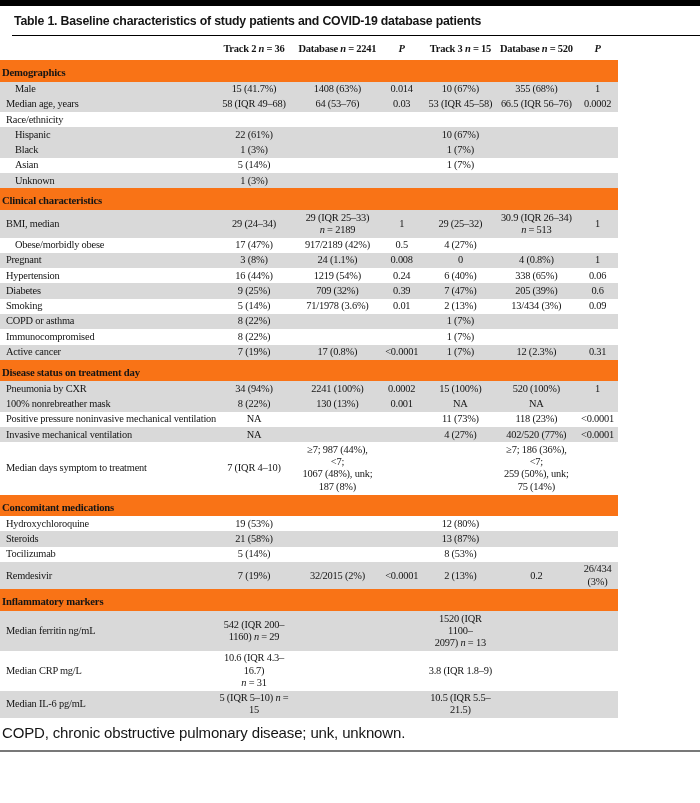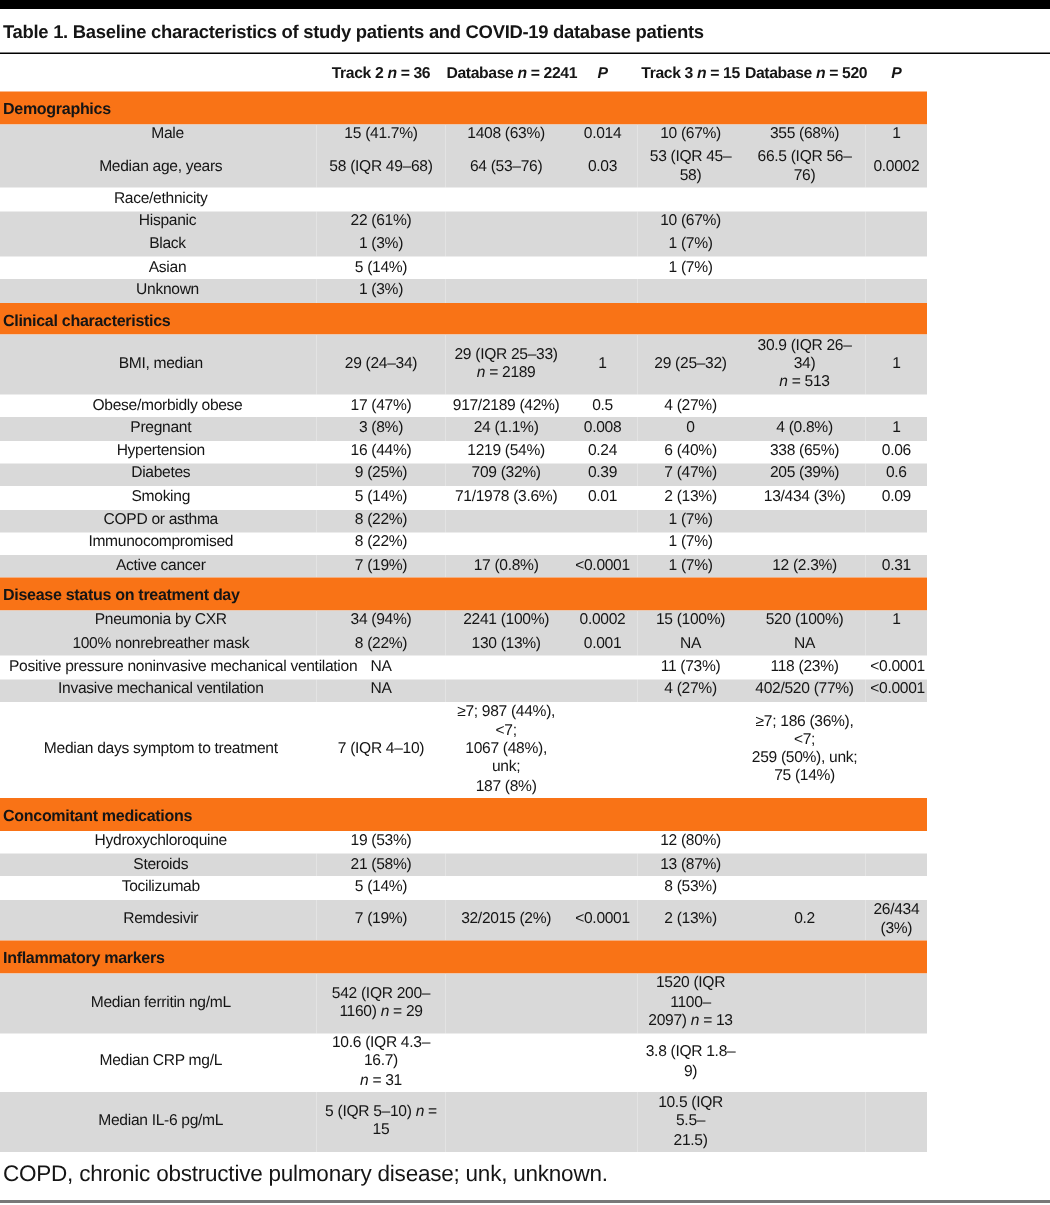--- a/index.html
+++ b/index.html
@@ -7,41 +7,42 @@
     width: 700px; height: 803px;
     font-family: "Liberation Sans", sans-serif;
     color: #151515;
     -webkit-font-smoothing: antialiased;
   }
   .topbar { height: 6px; background: #000; }
   .table-title {
     font-weight: bold; font-size: 12.3px; letter-spacing: -0.2px;
     padding: 8px 4px 7px 2px;
     border-bottom: 1.2px solid #000;
-  }
-  table { width: 618px; border-collapse: collapse; table-layout: fixed; }
+    margin-left: 12px;
+  }
+  table { width: 618px; border-collapse: collapse; table-layout: fixed; font-family: Liberation Serif, serif; }
   col.c-label  { width: 34.2%; }
   col.c-t2     { width: 13.8%; }
   col.c-db1    { width: 13.2%; }
   col.c-p1     { width: 7.6%;  }
   col.c-t3     { width: 11.4%; }
   col.c-db2    { width: 13.2%; }
   col.c-p2     { width: 6.6%;  }
   thead th {
     font-weight: bold; font-size: 10.5px; letter-spacing: -0.25px;
     padding: 7px 1px 6px 1px; text-align: center; vertical-align: middle;
     white-space: nowrap;
   }
   thead th:nth-child(4), thead th:nth-child(7) { font-style: italic; }
   tbody td {
     font-size: 10.4px; letter-spacing: -0.2px; line-height: 1.18;
     padding: 1.5px 3px; text-align: center; vertical-align: middle;
     white-space: pre-line;
   }
-  td.label { text-align: center; padding-left: 6px; white-space: nowrap; overflow: visible; }
+  td.label { text-align: left; padding-left: 6px; white-space: nowrap; overflow: visible; }
   td.label.indent { padding-left: 15px; }
   tr.shade { background: #d9d9d9; }
   td.section-label {
     font-weight: bold; text-align: left; font-size: 10.7px;
     padding: 6px 0 3px 2px; background: #f97316; white-space: nowrap;
   }
   .footnote { font-size: 15px; letter-spacing: -0.15px; padding: 6px 4px 9px 2px; }
   .bottomrule { border-top: 2px solid #787878; }
   .bottom-space { height: 32px; background: #fff; }
   i { font-style: italic; }

